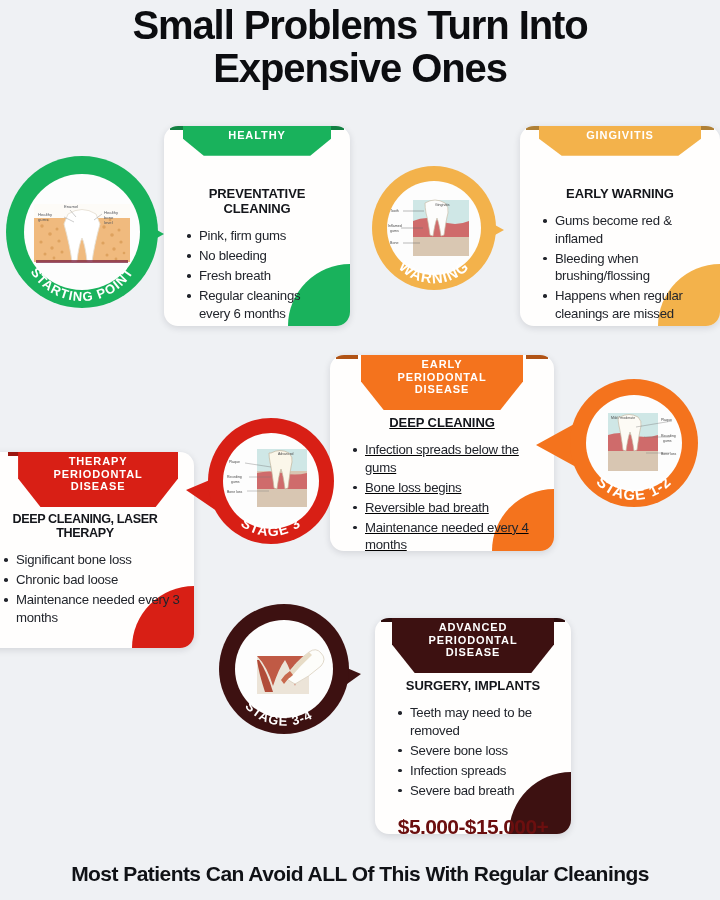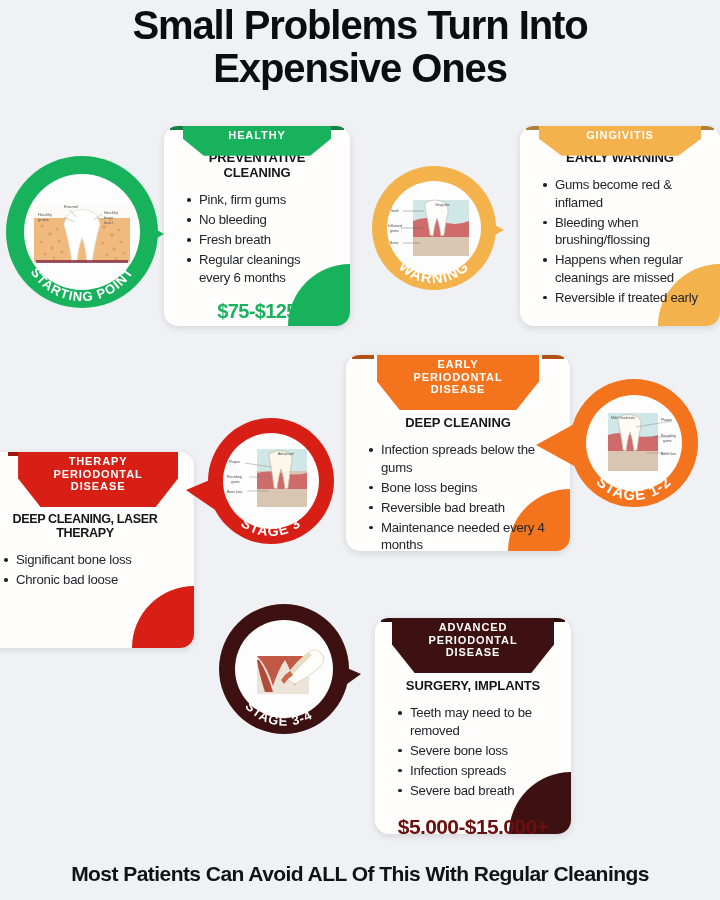--- a/index.html
+++ b/index.html
@@ -85,21 +85,21 @@
   }
   .ribbon-tipL { border-radius: 8px 0 0 0; }
   .ribbon-tipR { border-radius: 0 8px 0 0; }
 
   .sub {
     text-align: center;
     font-size: 13px;
     font-weight: bold;
     letter-spacing: -0.1px;
     color: #14161b;
-    margin-top: 24px;
+    margin-top: 60px;
   }
   .card.tall .sub { margin-top: 60px; }
 
   ul.bullets {
     margin: 11px 0 0 0;
     padding-left: 19px;
     list-style: none;
   }
   ul.bullets li {
     position: relative;
@@ -304,21 +304,21 @@
       <ul class="bullets">
         <li>Gums become red &amp; inflamed</li>
         <li>Bleeding when brushing/flossing</li>
         <li>Happens when regular cleanings are missed</li>
         <li>Reversible if treated early</li>
       </ul>
 
     </div>
   </div>
 
-  <div class="card tall" style="left:346px; top:355px; width:224px; height:196px;">
+  <div class="card tall" style="left:330px; top:355px; width:224px; height:196px;text-decoration:underline;">
     <div class="ribbon-tipL" style="left:6px; background:#f4731d;"></div>
     <div class="ribbon-tipR" style="right:6px; background:#f4731d;"></div>
     <div class="ribbon" style="background:#f4731d; width:162px; padding-left:0; padding-right:0;">
       <div>EARLY</div>
       <div>PERIODONTAL</div>
       <div>DISEASE</div>
     </div>
     <div class="corner" style="background:#f4731d;"></div>
     <div class="card-inner">
       <div class="sub">DEEP CLEANING</div>
@@ -408,20 +408,21 @@
       <div>THERAPY</div>
       <div>PERIODONTAL</div>
       <div>DISEASE</div>
     </div>
     <div class="corner" style="background:#d81f15;"></div>
     <div class="card-inner" style="padding:0 12px;">
       <div class="sub" style="font-size:12.6px; letter-spacing:-0.4px;">DEEP CLEANING, LASER THERAPY</div>
       <ul class="bullets" style="padding-left:28px;">
         <li>Significant bone loss</li>
         <li>Chronic bad loose</li>
+        <li>Maintenance needed every 3 months</li>
       </ul>
 
     </div>
   </div>
 
   <div class="badge" style="left:219px; top:604px; width:130px; height:130px;">
     <div class="tail" style="left:100px; top:52px; border-top:18px solid transparent; border-bottom:30px solid transparent; border-left:42px solid #3d1111;"></div>
     <div class="ring" style="background:#3d1111;"></div>
     <div class="photo" style="left:16px; top:16px; width:98px; height:98px;">
       <div class="ill">

